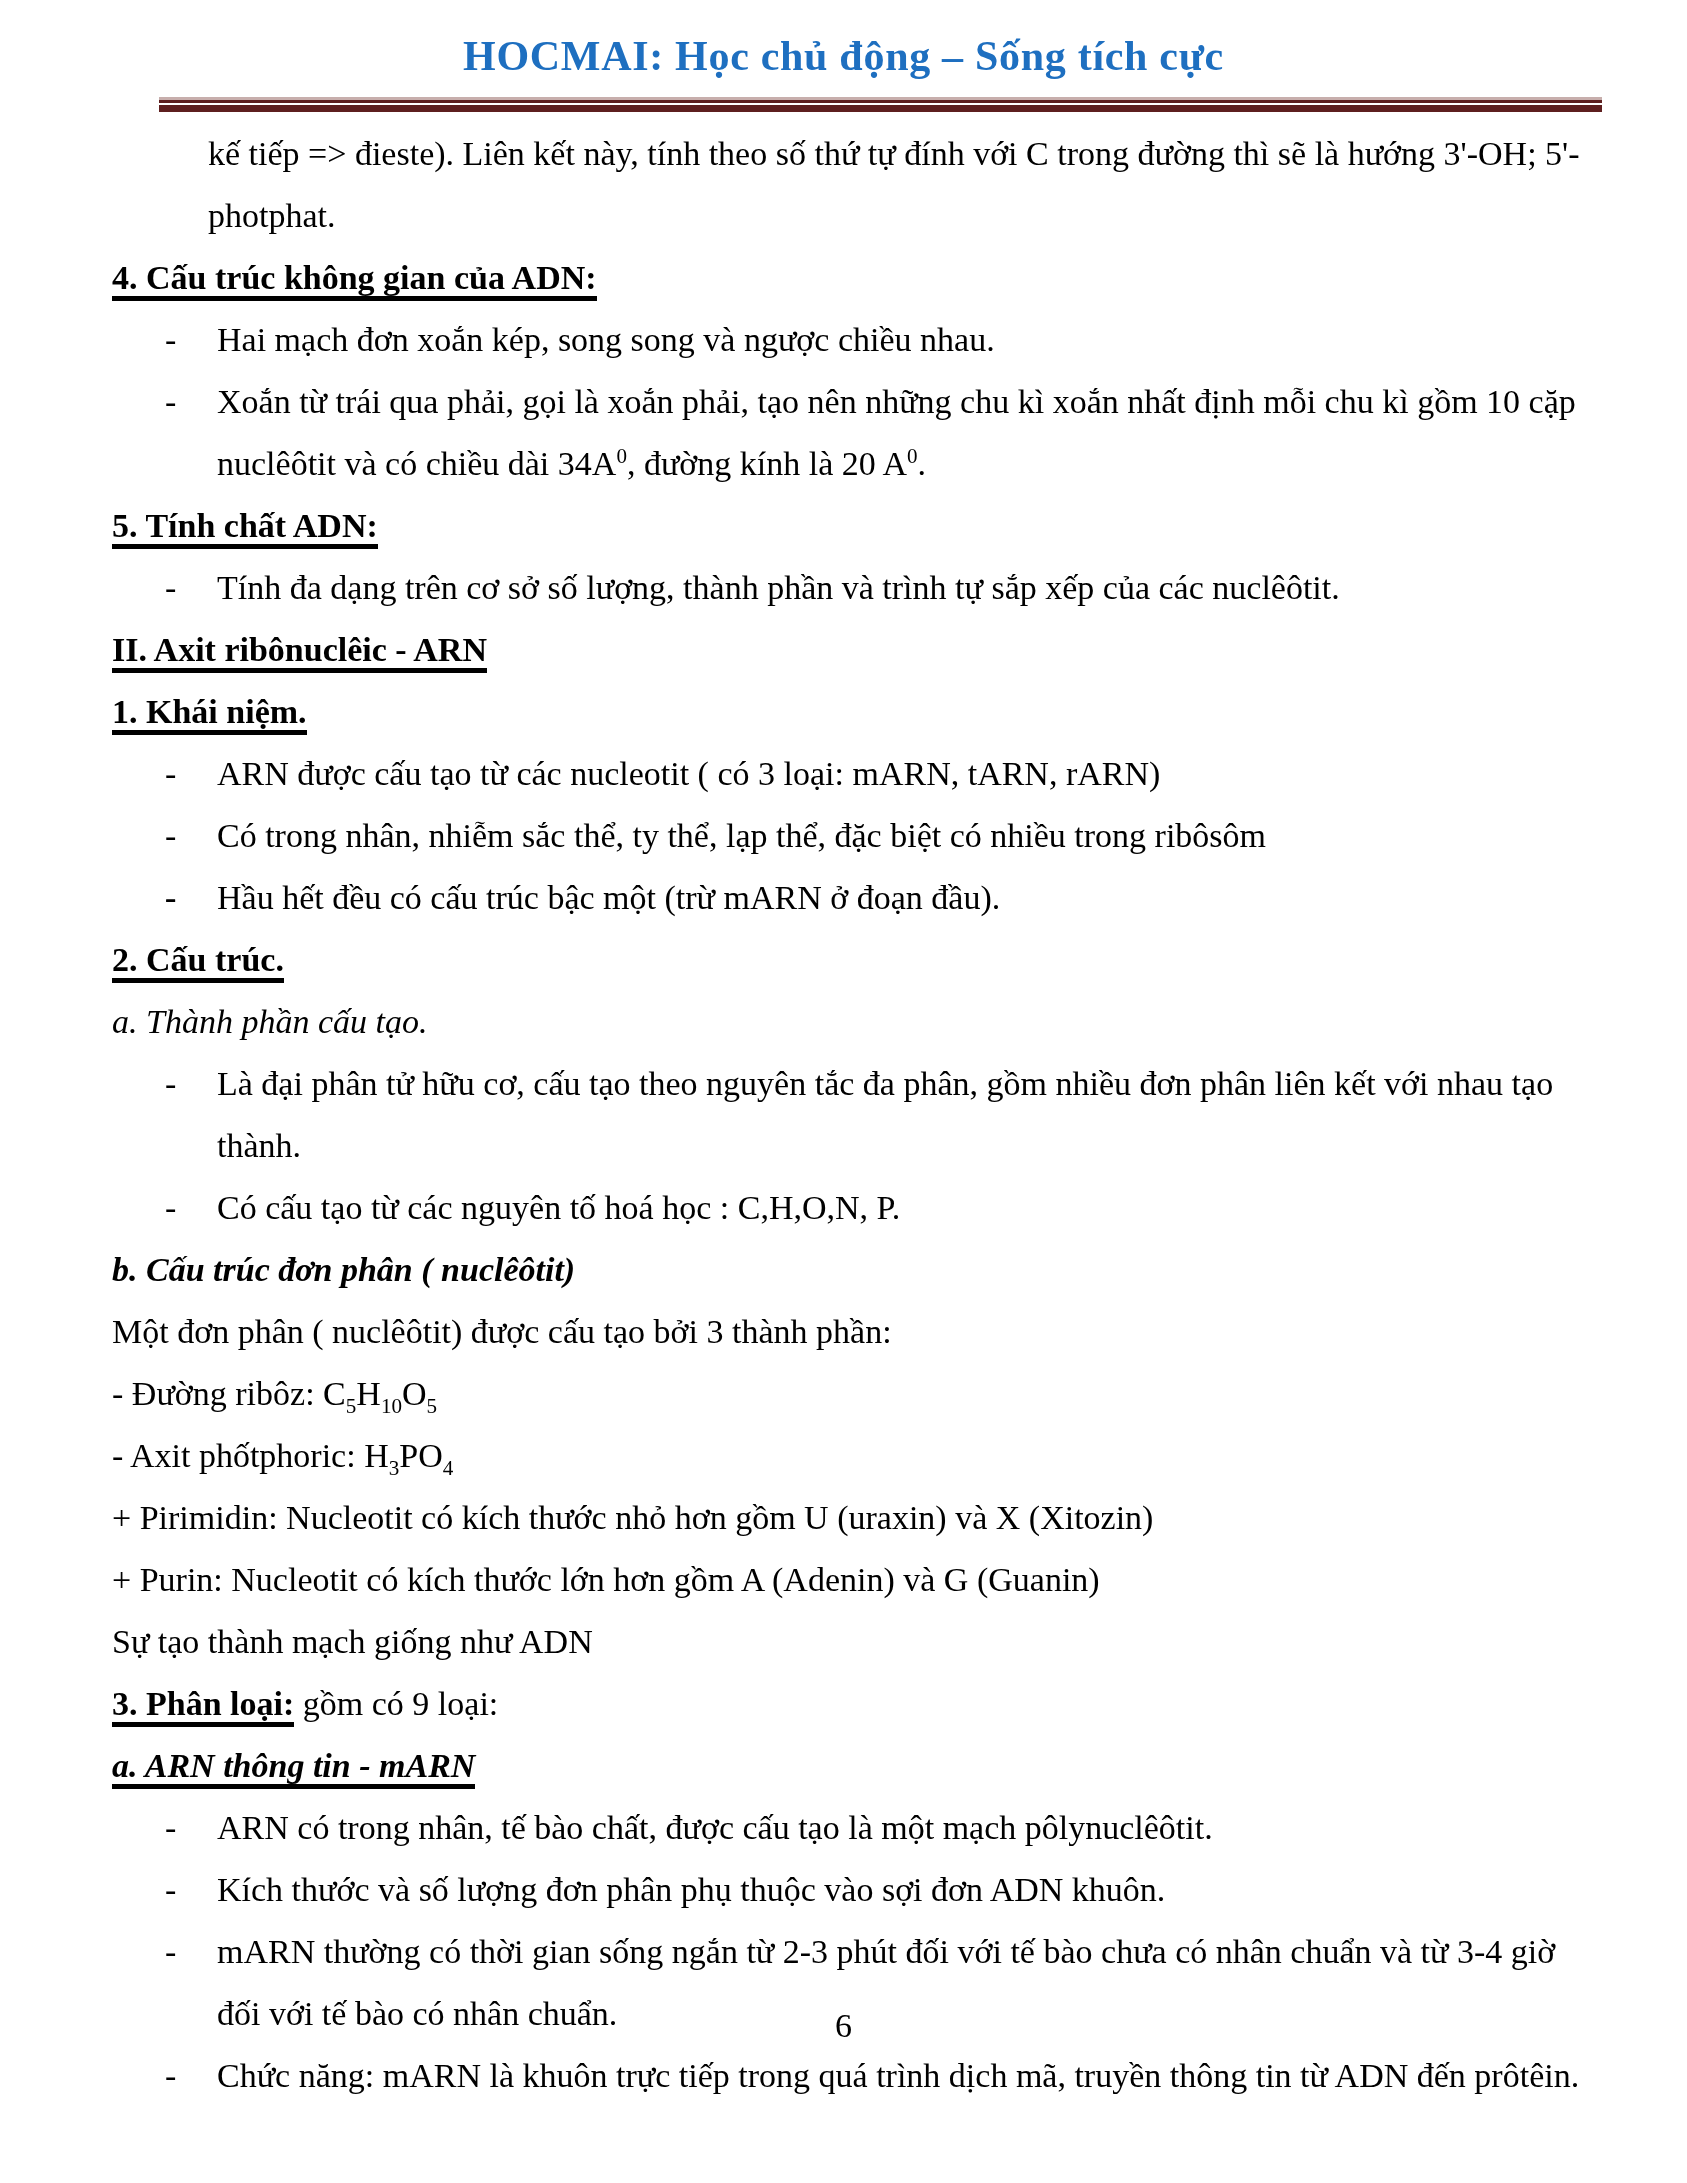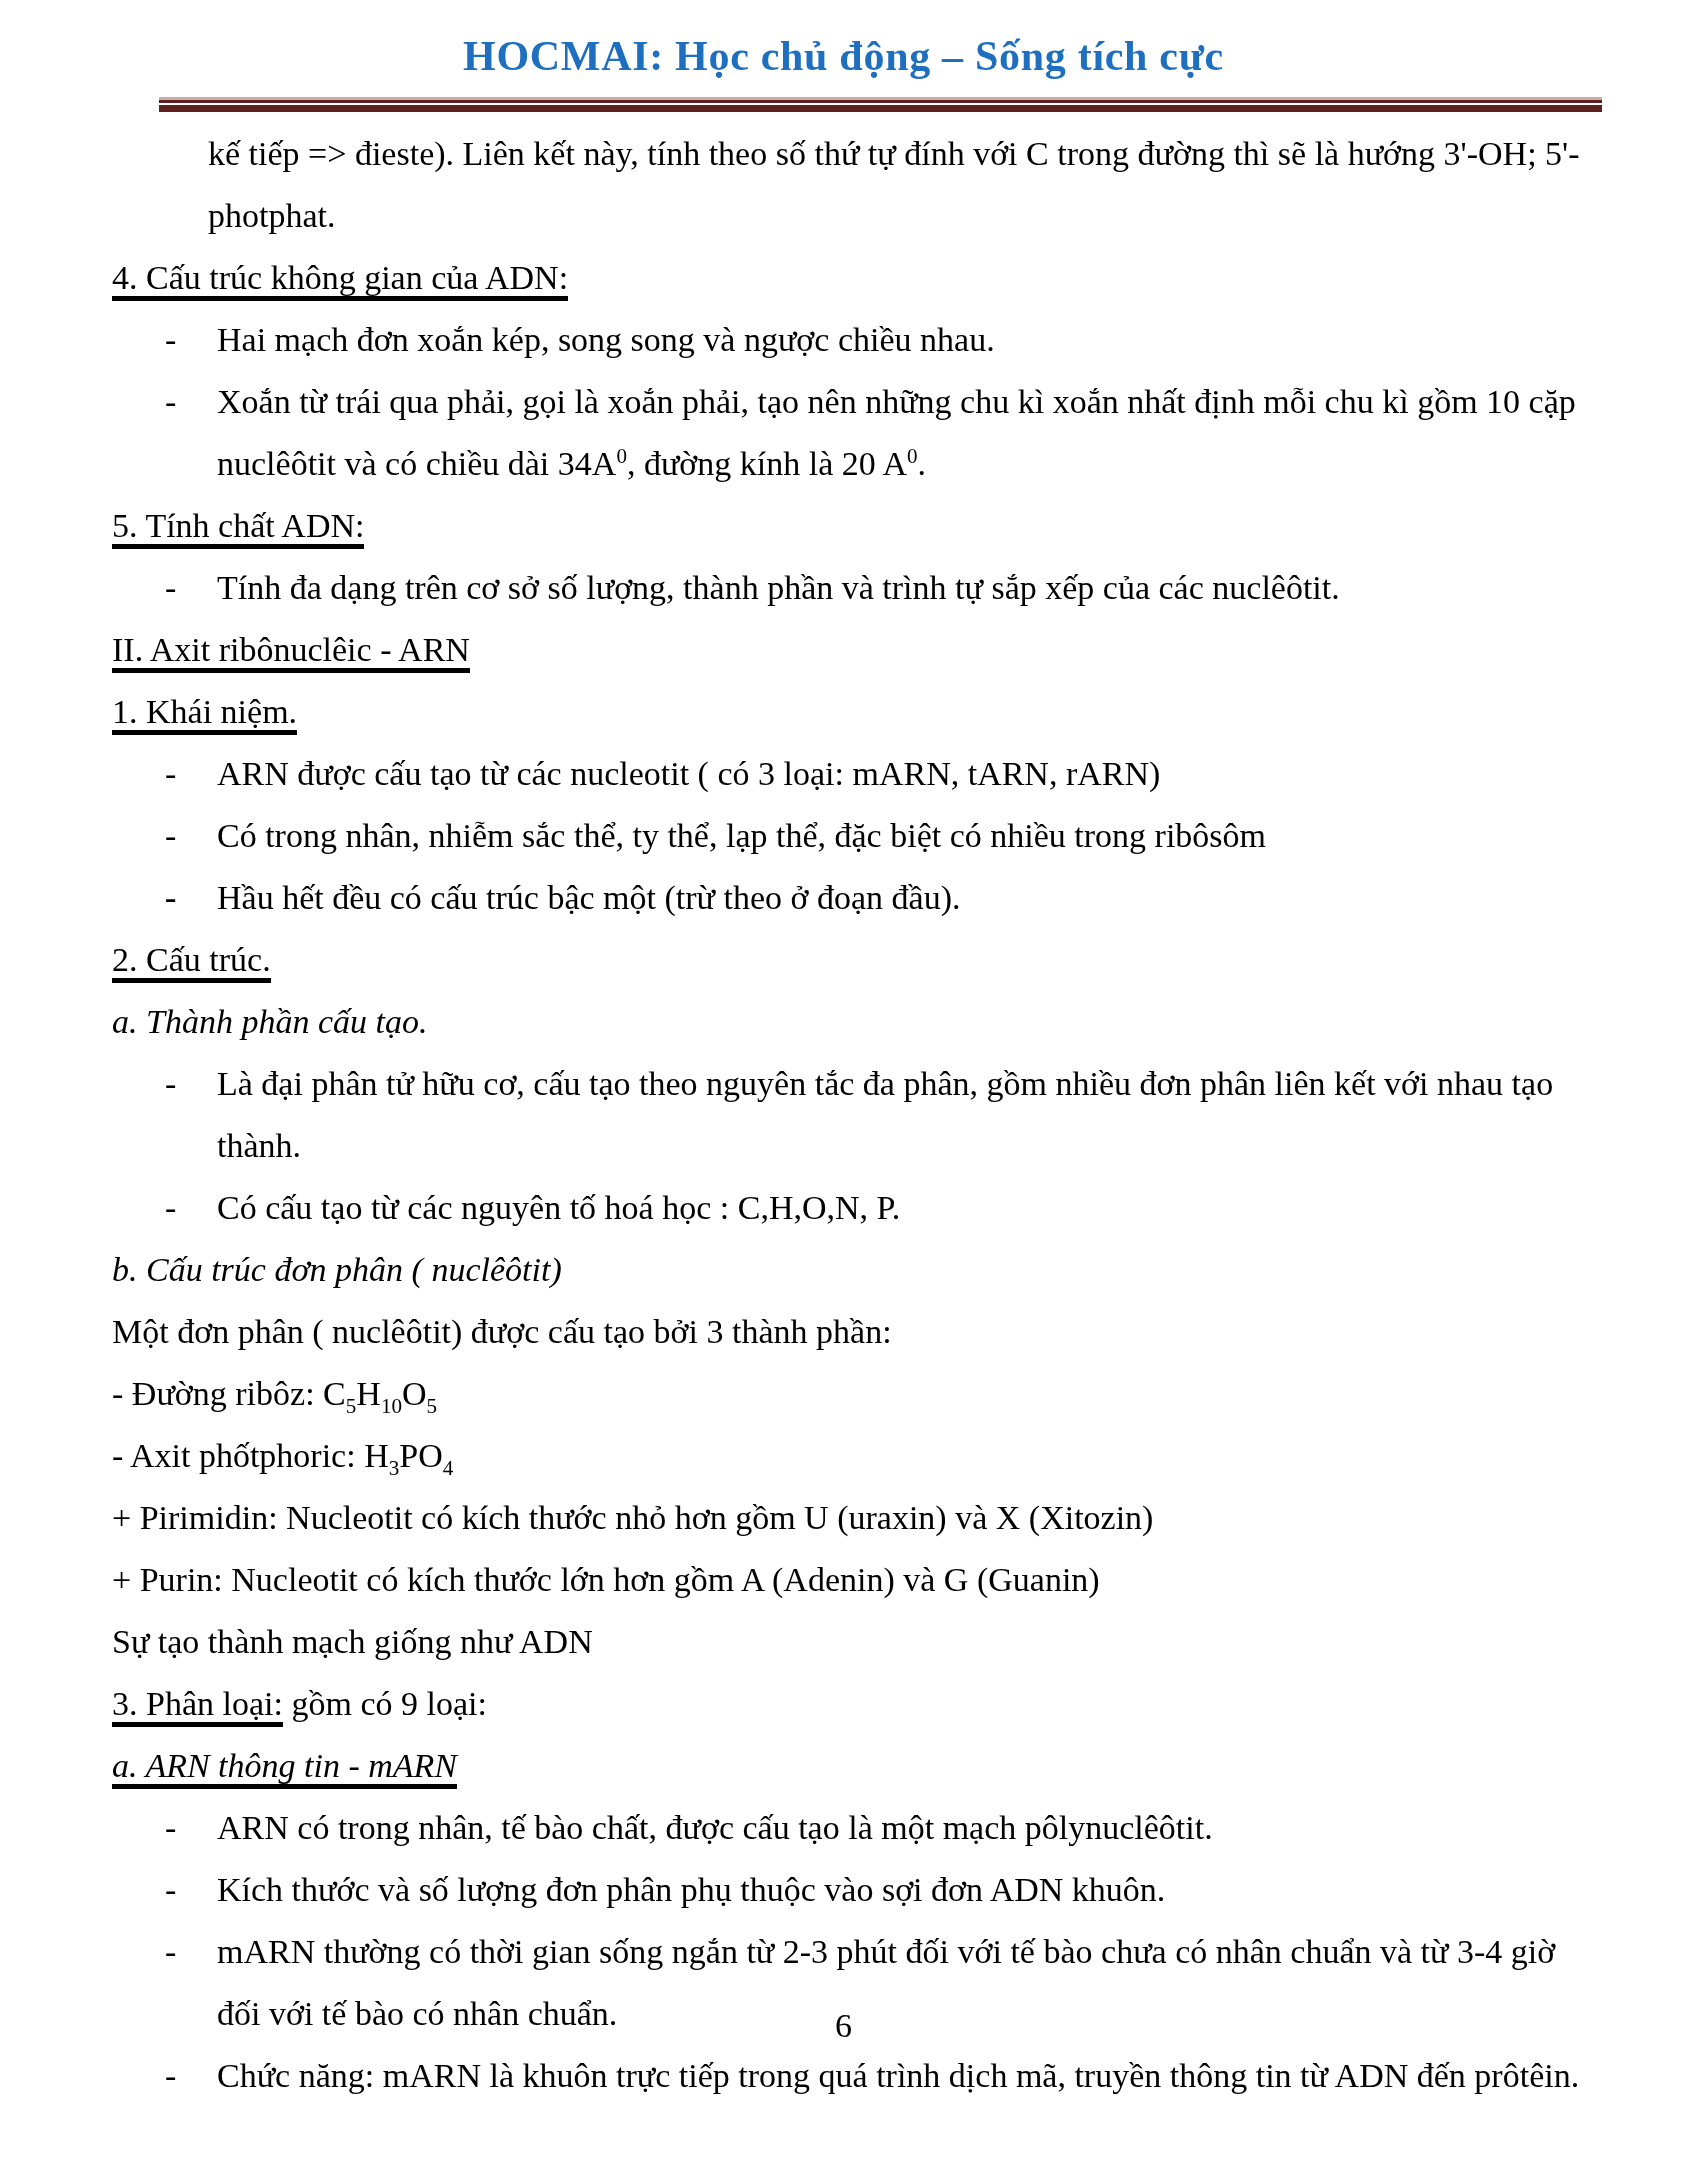--- a/index.html
+++ b/index.html
@@ -21,21 +21,21 @@
   .rule-dark-thick{height:6.6px;}
   
   .content{
     margin:10.6px 99px 0 112px;
     font-size:34px;line-height:62px;text-align:left;
   }
   .blk{position:relative;}
   .indent{padding-left:96px;}
   .bullet{padding-left:105px;}
   .bullet .marker{position:absolute;left:53px;top:0;}
-  .run.b{font-weight:normal;}
+  .run.b{font-weight:bold;}
   .run.i{font-style:italic;margin-top:24px;}
   .run.u{border-bottom:5.3px solid #000;padding-bottom:0.7px;}
   .run.sup{vertical-align:super;font-size:0.62em;line-height:0;}
   .run.sub{vertical-align:sub;font-size:0.62em;line-height:0;}
   
   .page-footer{
     position:absolute;left:0;bottom:138px;width:100%;
     text-align:center;font-size:34px;
   }
 </style>
@@ -57,21 +57,21 @@
     <div class="blk plain"><span class="run b u">4. Cấu trúc không gian của ADN:</span></div>
     <div class="blk bullet"><span class="marker">-</span><span class="run">Hai mạch đơn xoắn kép, song song và ngược chiều nhau.</span></div>
     <div class="blk bullet"><span class="marker">-</span><span class="run">Xoắn từ trái qua phải, gọi là xoắn phải, tạo nên những chu kì xoắn nhất định mỗi chu kì gồm 10 cặp nuclêôtit và có chiều dài 34A</span><span class="run sup">0</span><span class="run">, đường kính là 20 A</span><span class="run sup">0</span><span class="run">.</span></div>
     <div class="blk plain"><span class="run b u">5. Tính chất ADN:</span></div>
     <div class="blk bullet"><span class="marker">-</span><span class="run">Tính đa dạng trên cơ sở số lượng, thành phần và trình tự sắp xếp của các nuclêôtit.</span></div>
     <div class="blk plain"><span class="run b u">II. Axit ribônuclêic - ARN</span></div>
     <div class="blk plain"><span class="run b u">1. Khái niệm.</span></div>
     <div class="blk bullet"><span class="marker">-</span><span class="run">ARN được cấu tạo từ các nucleotit ( có 3 loại: mARN, tARN, rARN)</span></div>
     <div class="blk bullet"><span class="marker">-</span><span class="run">Có trong nhân, nhiễm sắc thể, ty thể, lạp thể, đặc biệt có nhiều trong ribôsôm</span></div>
     <div class="blk bullet"><span class="marker">-</span></div>
-    <div class="blk bullet"><span class="marker">-</span><span class="run">Hầu hết đều có cấu trúc bậc một (trừ theo ở đoạn đầu).</span></div>
+    <div class="blk bullet"><span class="marker">-</span><span class="run">Hầu hết đều có cấu trúc bậc một (trừ mARN ở đoạn đầu).</span></div>
     <div class="blk plain"><span class="run b u">2. Cấu trúc.</span></div>
     <div class="blk plain"><span class="run i">a. Thành phần cấu tạo.</span></div>
     <div class="blk bullet"><span class="marker">-</span><span class="run">Là đại phân tử hữu cơ, cấu tạo theo nguyên tắc đa phân, gồm nhiều đơn phân liên kết với nhau tạo thành.</span></div>
     <div class="blk bullet"><span class="marker">-</span><span class="run">Có cấu tạo từ các nguyên tố hoá học : C,H,O,N, P.</span></div>
     <div class="blk plain"><span class="run b i">b. Cấu trúc đơn phân ( nuclêôtit)</span></div>
     <div class="blk plain"><span class="run">Một đơn phân ( nuclêôtit) được cấu tạo bởi 3 thành phần:</span></div>
     <div class="blk plain"><span class="run">- Đường ribôz: C</span><span class="run sub">5</span><span class="run">H</span><span class="run sub">10</span><span class="run">O</span><span class="run sub">5</span></div>
     <div class="blk plain"><span class="run">- Axit phốtphoric: H</span><span class="run sub">3</span><span class="run">PO</span><span class="run sub">4</span></div>
     <div class="blk plain"><span class="run">+  Pirimidin: Nucleotit có kích thước nhỏ hơn gồm U (uraxin) và X (Xitozin)</span></div>
     <div class="blk plain"><span class="run">+  Purin: Nucleotit có kích thước lớn hơn gồm A (Adenin) và G (Guanin)</span></div>

